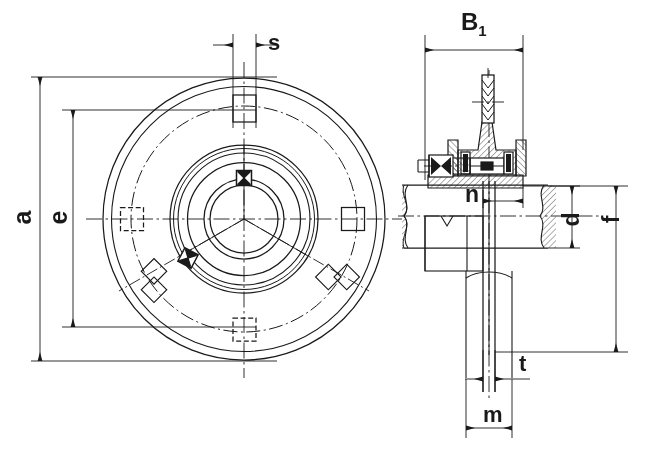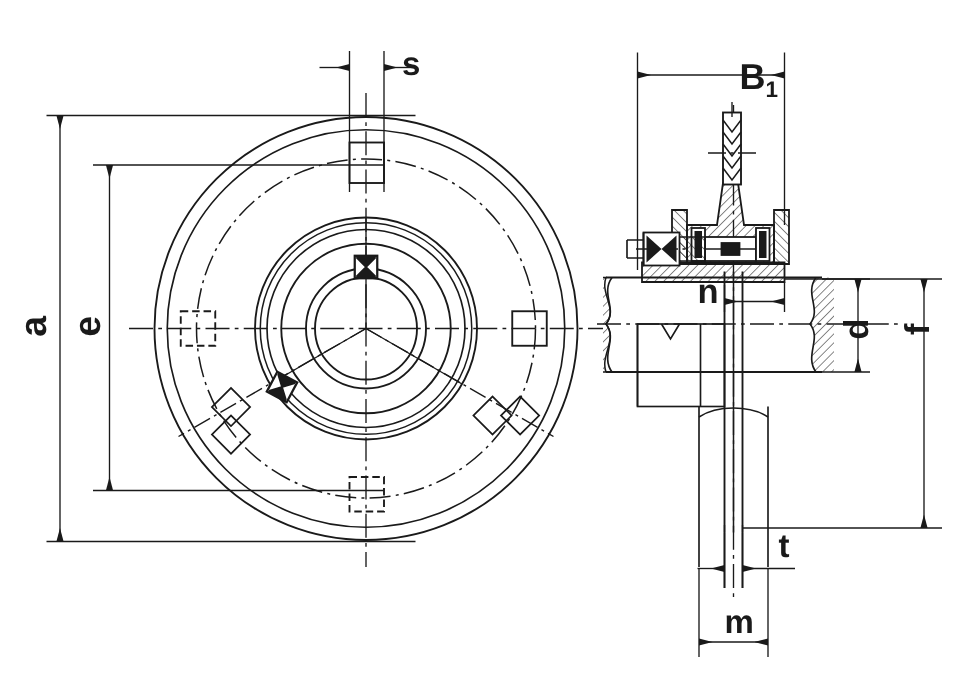--- a/index.html
+++ b/index.html
@@ -252,21 +252,21 @@
 
     </g>
   </svg>
 
   <div class="dimlabel rot" style="left:16px; top:205px; font-size:25px; transform:rotate(-90deg);">a</div>
 
   <div class="dimlabel rot" style="left:52px; top:205px; font-size:25px; transform:rotate(-90deg);">e</div>
 
   <div class="dimlabel" style="left:268px; top:32px; font-size:22px;">s</div>
 
-  <div class="dimlabel" style="left:461px; top:40px; font-size:24px;margin-left:32px;">
+  <div class="dimlabel" style="left:461px; top:10px; font-size:24px;">
     <span>B</span><sub style="font-size:15px;">1</sub>
   </div>
 
   <div class="dimlabel" style="left:465px; top:183px; font-size:23px;">n</div>
 
   <div class="dimlabel rot" style="left:564px; top:208px; font-size:23px; transform:rotate(-90deg);">d</div>
 
   <div class="dimlabel rot" style="left:608px; top:208px; font-size:23px; transform:rotate(-90deg);">f</div>
 
   <div class="dimlabel" style="left:519px; top:353px; font-size:22px;">t</div>

